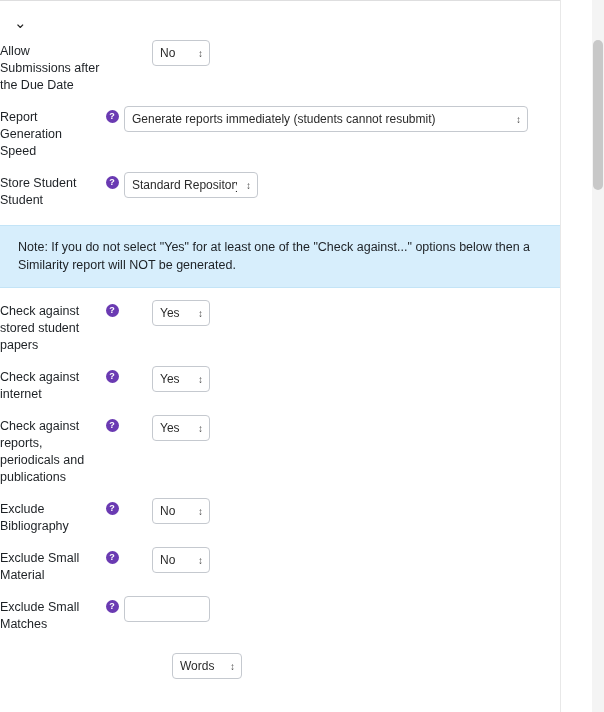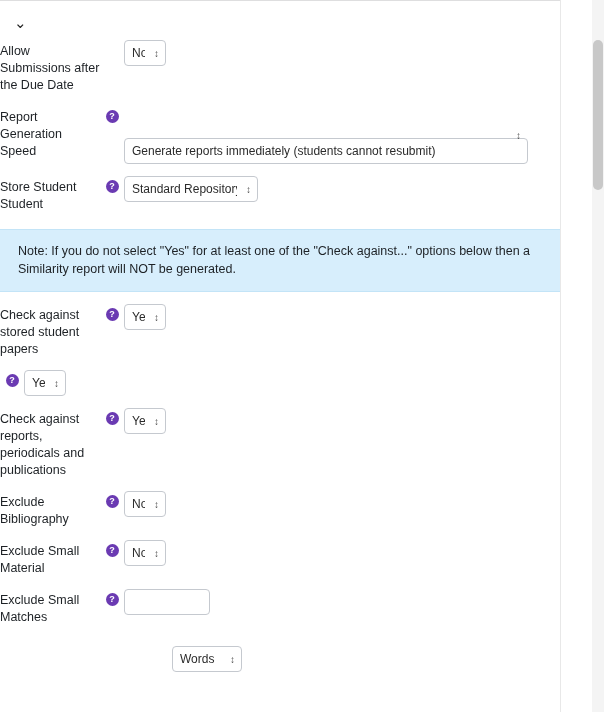--- a/index.html
+++ b/index.html
@@ -128,24 +128,24 @@
   .selwrap::after {
     content: "\2195";
     position: absolute;
     right: 7px;
     top: 50%;
     transform: translateY(-50%);
     font-size: 10px;
     color: #4a4a4a;
     pointer-events: none;
   }
-  .sel-sm { width: 42px; }
+  .sel-sm { width: 58px; margin-left: 28px; }
   .sel-md { width: 134px; }
   .sel-words { width: 70px; margin-left: 48px; }
-  .sel-wide { width: 404px; margin-top: 32px; }
+  .sel-wide { width: 404px; }
   input.text-input {
     width: 86px;
     height: 26px;
     border: 1px solid #c5c9cf;
     border-radius: 4px;
     font-family: "Liberation Sans", sans-serif;
     font-size: 12px;
     padding: 4px 6px;
     background: #fff;
   }
@@ -224,20 +224,21 @@
       <div class="fctl">
         <span class="selwrap">
           <select class="sel sel-sm">
             <option>Yes</option>
           </select>
         </span>
       </div>
     </div>
 
     <div class="frow">
+      <div class="flabel">Check against internet</div>
       <div class="fhelp">
         <span class="help-icon">?</span>
       </div>
       <div class="fctl">
         <span class="selwrap">
           <select class="sel sel-sm">
             <option>Yes</option>
           </select>
         </span>
       </div>

